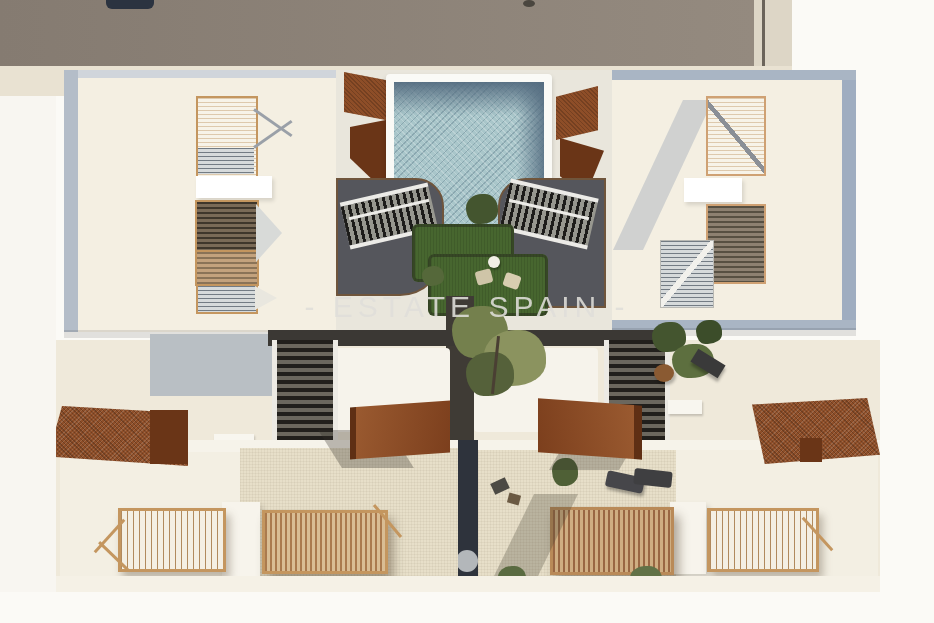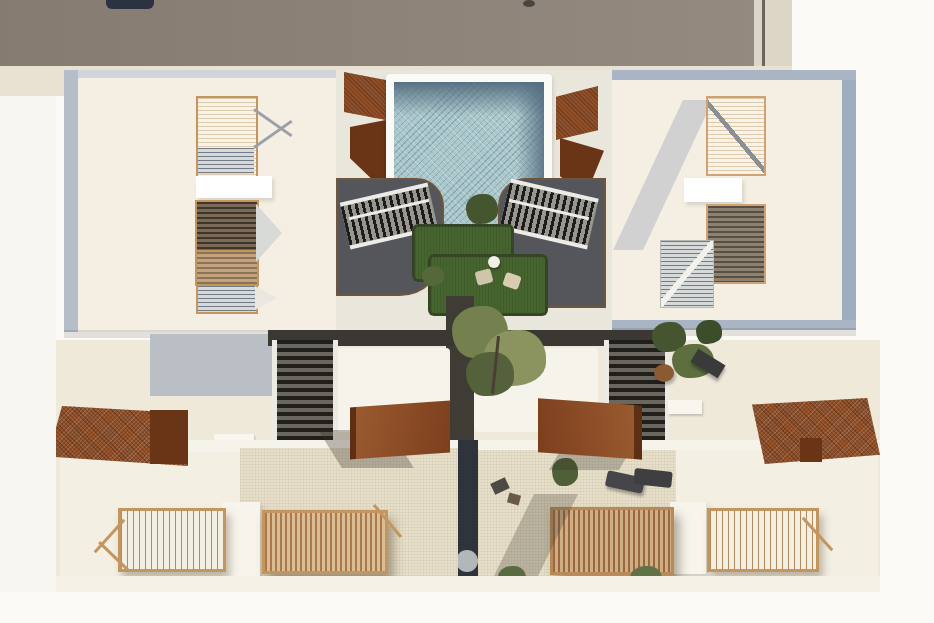--- a/index.html
+++ b/index.html
@@ -169,14 +169,15 @@
 
   <div class="a blob" style="left:452px;top:306px;width:56px;height:52px;background:#74804d;"></div>
   <div class="a blob" style="left:484px;top:330px;width:62px;height:56px;background:var(--foliage-light,#8b935f);"></div>
   <div class="a blob" style="left:466px;top:352px;width:48px;height:44px;background:#55613a;"></div>
   <div class="a" style="left:494px;top:336px;width:3px;height:58px;background:#4a3f33;transform:rotate(6deg);"></div>
 
   <div class="a" style="left:0;top:96px;width:56px;height:527px;background:#f8f6f1;"></div>
   <div class="a" style="left:880px;top:96px;width:54px;height:527px;background:var(--bg,#fbfaf6);"></div>
   <div class="a" style="left:0;top:592px;width:934px;height:31px;background:var(--bg,#fbfaf6);"></div>
 
+  <div class="a watermark">- ESTATE SPAIN -</div>
 
 </div>
 
 </body></html>

